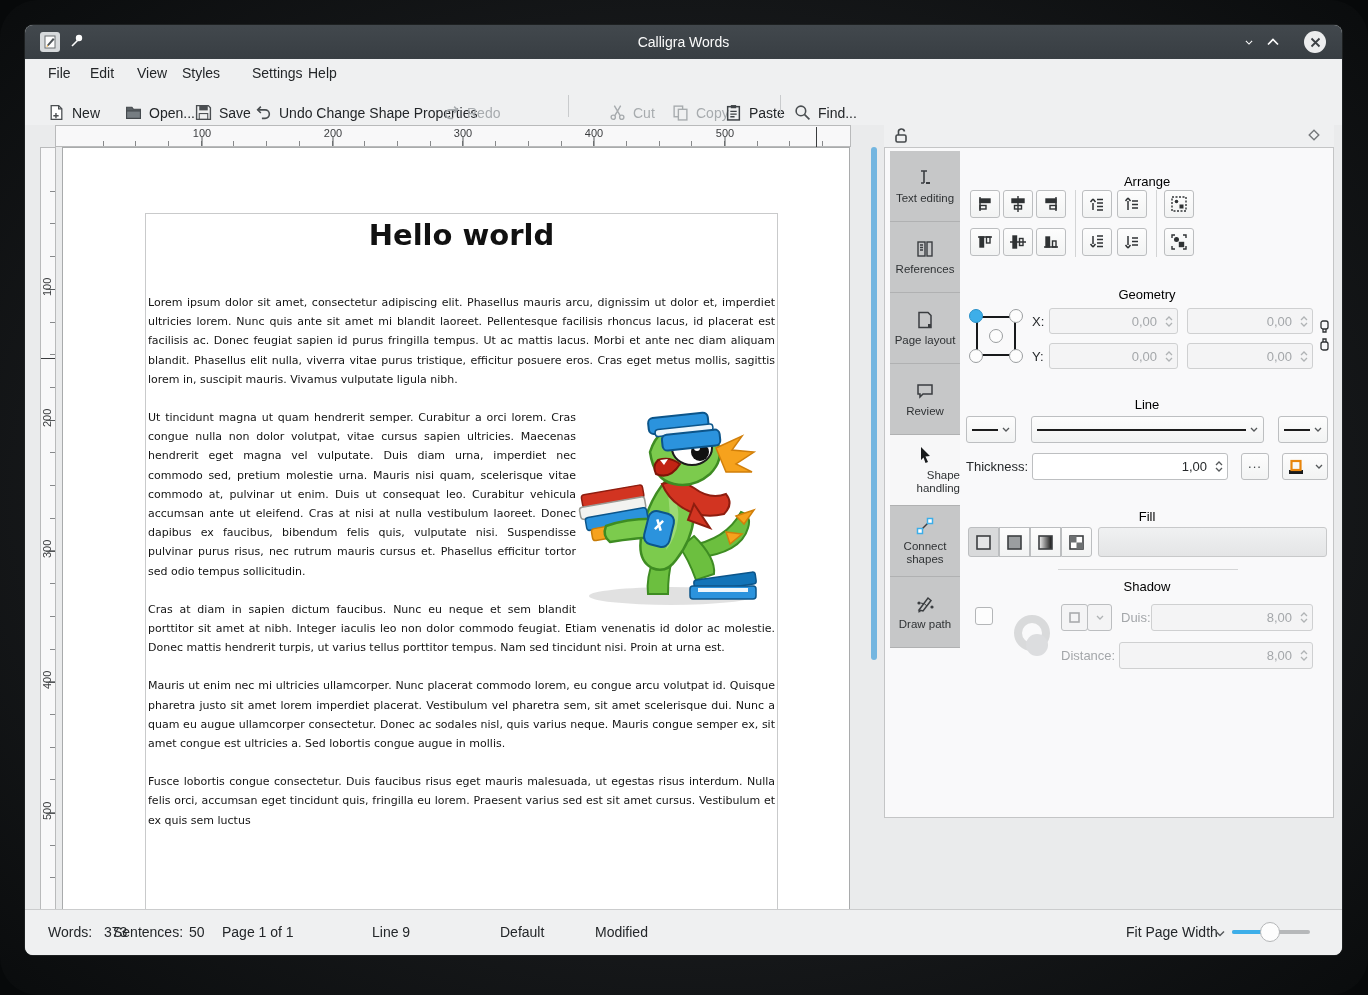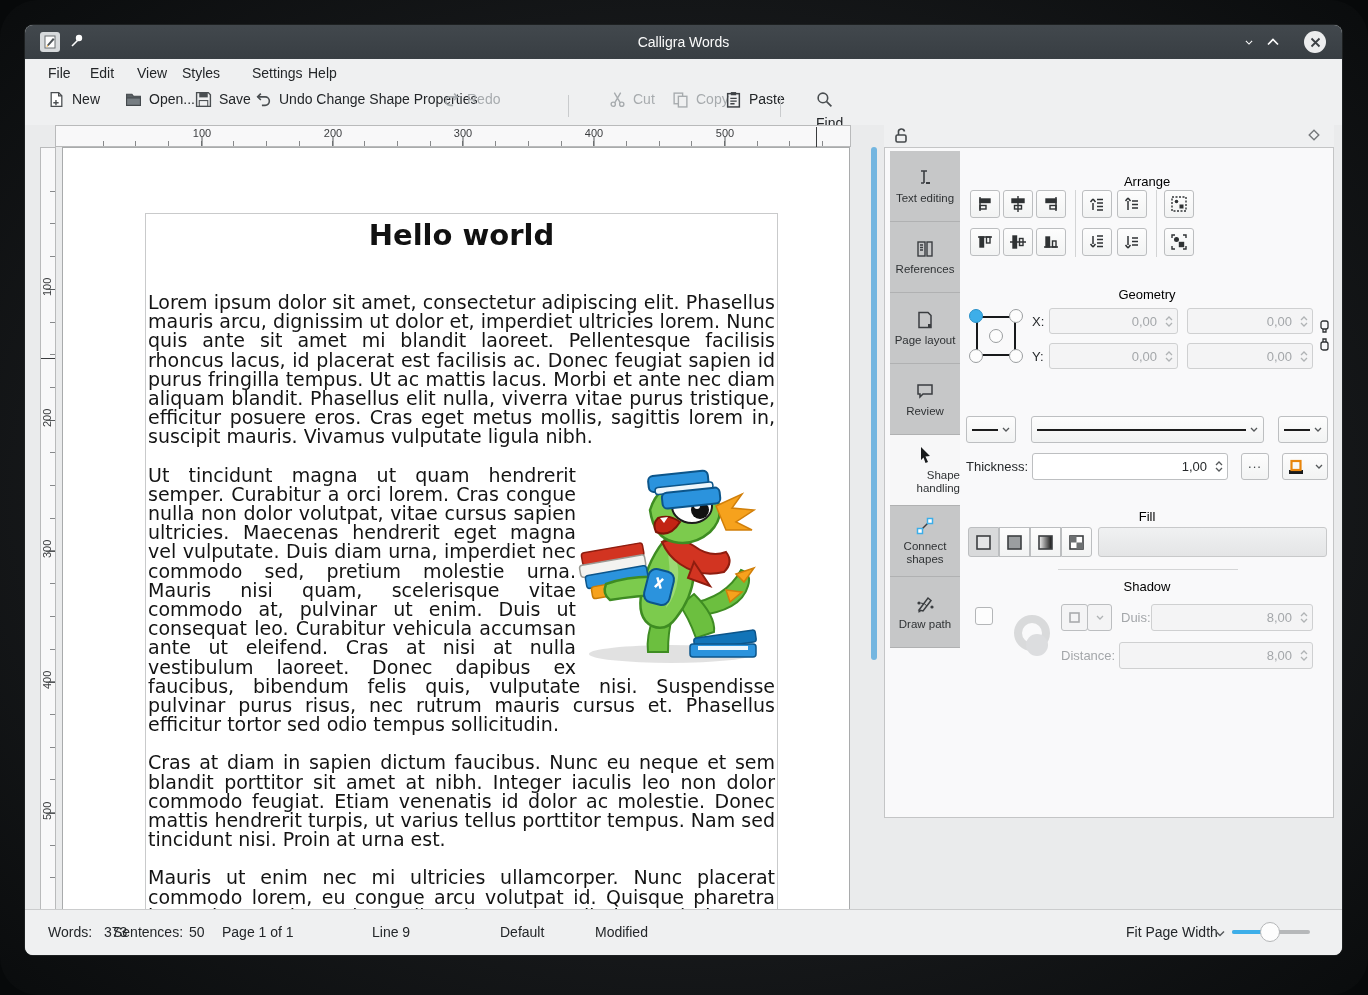--- a/index.html
+++ b/index.html
@@ -13,21 +13,21 @@
   #titlebar .title{position:absolute;left:0;right:0;top:0;height:34px;line-height:34px;text-align:center;font-size:14px;color:#fbfbfb;}
   .appicon{position:absolute;left:15px;top:7px;width:20px;height:20px;border-radius:3px;background:#d7dadc;display:flex;align-items:center;justify-content:center;}
   .pinicon{position:absolute;left:44px;top:8px;width:16px;height:16px;}
   .winbtn{position:absolute;top:8px;width:18px;height:18px;display:flex;align-items:center;justify-content:center;}
   #btn-close{position:absolute;top:6px;width:22px;height:22px;border-radius:50%;background:#ecedee;display:flex;align-items:center;justify-content:center;}
 
   
   #menubar{position:absolute;left:0;top:34px;right:0;height:28px;background:#eff0f1;font-size:14px;color:#232629;}
   #menubar .mi{position:absolute;top:0;height:28px;line-height:28px;cursor:default;}
   #toolbar{position:absolute;left:0;top:62px;right:0;height:38px;background:#eff0f1;font-size:14px;color:#232629;}
-  .tbtn{position:absolute;top:4px;height:30px;display:flex;align-items:flex-start;gap:7px;padding:0 4px;border-radius:3px;}
+  .tbtn{position:absolute;top:4px;height:30px;display:flex;align-items:flex-end;gap:7px;padding:0 4px;border-radius:3px;}
   .tbtn svg{flex:0 0 auto;}
   .tbtn.disabled{color:#a7abae;}
   .tsep{position:absolute;top:8px;width:1px;height:22px;background:#c9cbcd;}
 
   
   #main{position:absolute;left:0;top:100px;width:1317px;height:785px;background:#eaebec;}
   #hruler{position:absolute;left:30px;top:0;width:796px;height:22px;background:#f8f8f9;border:1px solid #b9babb;box-sizing:border-box;
      background-image:repeating-linear-gradient(90deg,transparent 0 31.7px,#87898b 31.7px 32.7px);
      background-size:780px 5px;background-position:15px bottom;background-repeat:no-repeat;}
   #hruler .num{position:absolute;top:1px;font-size:11px;color:#3c3e40;transform:translateX(-50%);}
@@ -35,21 +35,21 @@
   #hruler .margin-mark{position:absolute;right:33px;top:1px;width:1px;height:20px;background:#3a3c3e;}
   #vruler{position:absolute;left:15px;top:22px;width:16px;height:763px;background:#f8f8f9;border:1px solid #b9babb;box-sizing:border-box;
      background-image:repeating-linear-gradient(180deg,transparent 0 31.7px,#87898b 31.7px 32.7px);
      background-size:5px 752px;background-position:right 11px;background-repeat:no-repeat;}
   #vruler .num{position:absolute;left:-1px;font-size:11px;color:#3c3e40;transform:rotate(-90deg);transform-origin:center;width:14px;text-align:center;}
   #vruler .majtick{position:absolute;right:0;width:9px;height:1px;background:#55585a;}
   #vruler .margin-mark{position:absolute;left:0;right:0;top:210px;height:1px;background:#3a3c3e;}
   #page{position:absolute;left:37px;top:22px;width:788px;height:763px;background:#ffffff;border:1px solid #a9abac;box-sizing:border-box;overflow:hidden;}
   #textframe{position:absolute;left:82px;top:65px;width:633px;height:900px;border:1px solid #c9cacb;box-sizing:border-box;padding:0;}
   #doc-title{margin:4px 0 0 0;font-family:"DejaVu Sans",sans-serif;font-size:29px;font-weight:bold;color:#111;text-align:center;}
-  .para{margin:19px 2px 0 2px;font-family:"DejaVu Sans",sans-serif;font-size:19px;line-height:19.2px;color:#141414;text-align:justify;}
+  .para{margin:19px 2px 0 2px;font-family:"DejaVu Sans",sans-serif;font-size:11px;line-height:19.2px;color:#141414;text-align:justify;}
   .para.last{text-align-last:left;}
   #para1{margin-top:41px;}
   #konqi-float{float:right;width:199px;height:207px;margin-left:0;}
   #vscroll{position:absolute;left:846px;top:22px;width:6px;height:513px;border-radius:3px;background:#74b6e0;}
 
   
   #dockstrip{position:absolute;left:859px;top:0px;width:450px;height:22px;background:#eff0f1;}
   #toolpanel{position:absolute;left:859px;top:22px;width:450px;height:671px;background:#f9f9fa;border:1px solid #c4c5c6;box-sizing:border-box;}
   #tabcol{position:absolute;left:5px;top:3px;width:70px;}
   .tooltab{width:70px;height:70px;background:#c6c7c8;border-bottom:1px solid #b0b1b2;display:flex;flex-direction:column;align-items:center;justify-content:center;gap:4px;font-size:11.5px;color:#2f3234;text-align:center;line-height:13px;}
@@ -190,21 +190,21 @@
     </div>
     <div class="tbtn" style="left:696px;">
       <svg width="17" height="17" viewBox="0 0 16 16">
         <rect x="2.5" y="2.5" width="11" height="12.5" fill="none" stroke="#3e4246" stroke-width="1.4"></rect>
         <rect x="5.5" y="1" width="5" height="3" fill="#3e4246"></rect>
         <path d="M5 7 h6 M5 9.5 h6 M5 12 h4" stroke="#3e4246" stroke-width="1.2"></path>
         </svg>
       <span>Paste</span>
     </div>
     <div class="tsep" style="left:755px;"></div>
-    <div class="tbtn" style="left:787px;flex-direction:column;">
+    <div class="tbtn" style="left:765px;">
       <svg width="17" height="17" viewBox="0 0 16 16">
         <circle cx="6.5" cy="6.5" r="4.5" fill="none" stroke="#4a4e51" stroke-width="1.5"></circle>
         <path d="M10 10 L14.5 14.5" stroke="#4a4e51" stroke-width="1.6"></path>
         </svg>
       <span>Find...</span>
     </div>
   </div>
 
   <div id="main">
 
@@ -552,20 +552,21 @@
               <path d="M4 9 v3 h3 V9"></path>
             </g>
           </svg>
         <svg class="abs" style="left:358px;top:190px;" width="11" height="13" viewBox="0 0 11 13">
           <g fill="none" stroke="#2f3234" stroke-width="1.3">
               <rect x="2" y="4" width="7" height="8" rx="2"></rect>
               <path d="M4 4 V1 h3 v3"></path>
             </g>
           </svg>
 
+        <div class="sect-title" style="top:249px;">Line</div>
         <div class="drop" style="left:5px;top:268px;width:50px;">
           <span class="line"></span>
           <svg class="chev" viewBox="0 0 8 5">
               <path d="M1 1 L4 4 L7 1" stroke="#55585a" fill="none" stroke-width="1.3"></path>
             </svg>
         </div>
         <div class="drop" style="left:70px;top:268px;width:233px;">
           <span class="line"></span>
           <svg class="chev" viewBox="0 0 8 5">
               <path d="M1 1 L4 4 L7 1" stroke="#55585a" fill="none" stroke-width="1.3"></path>

